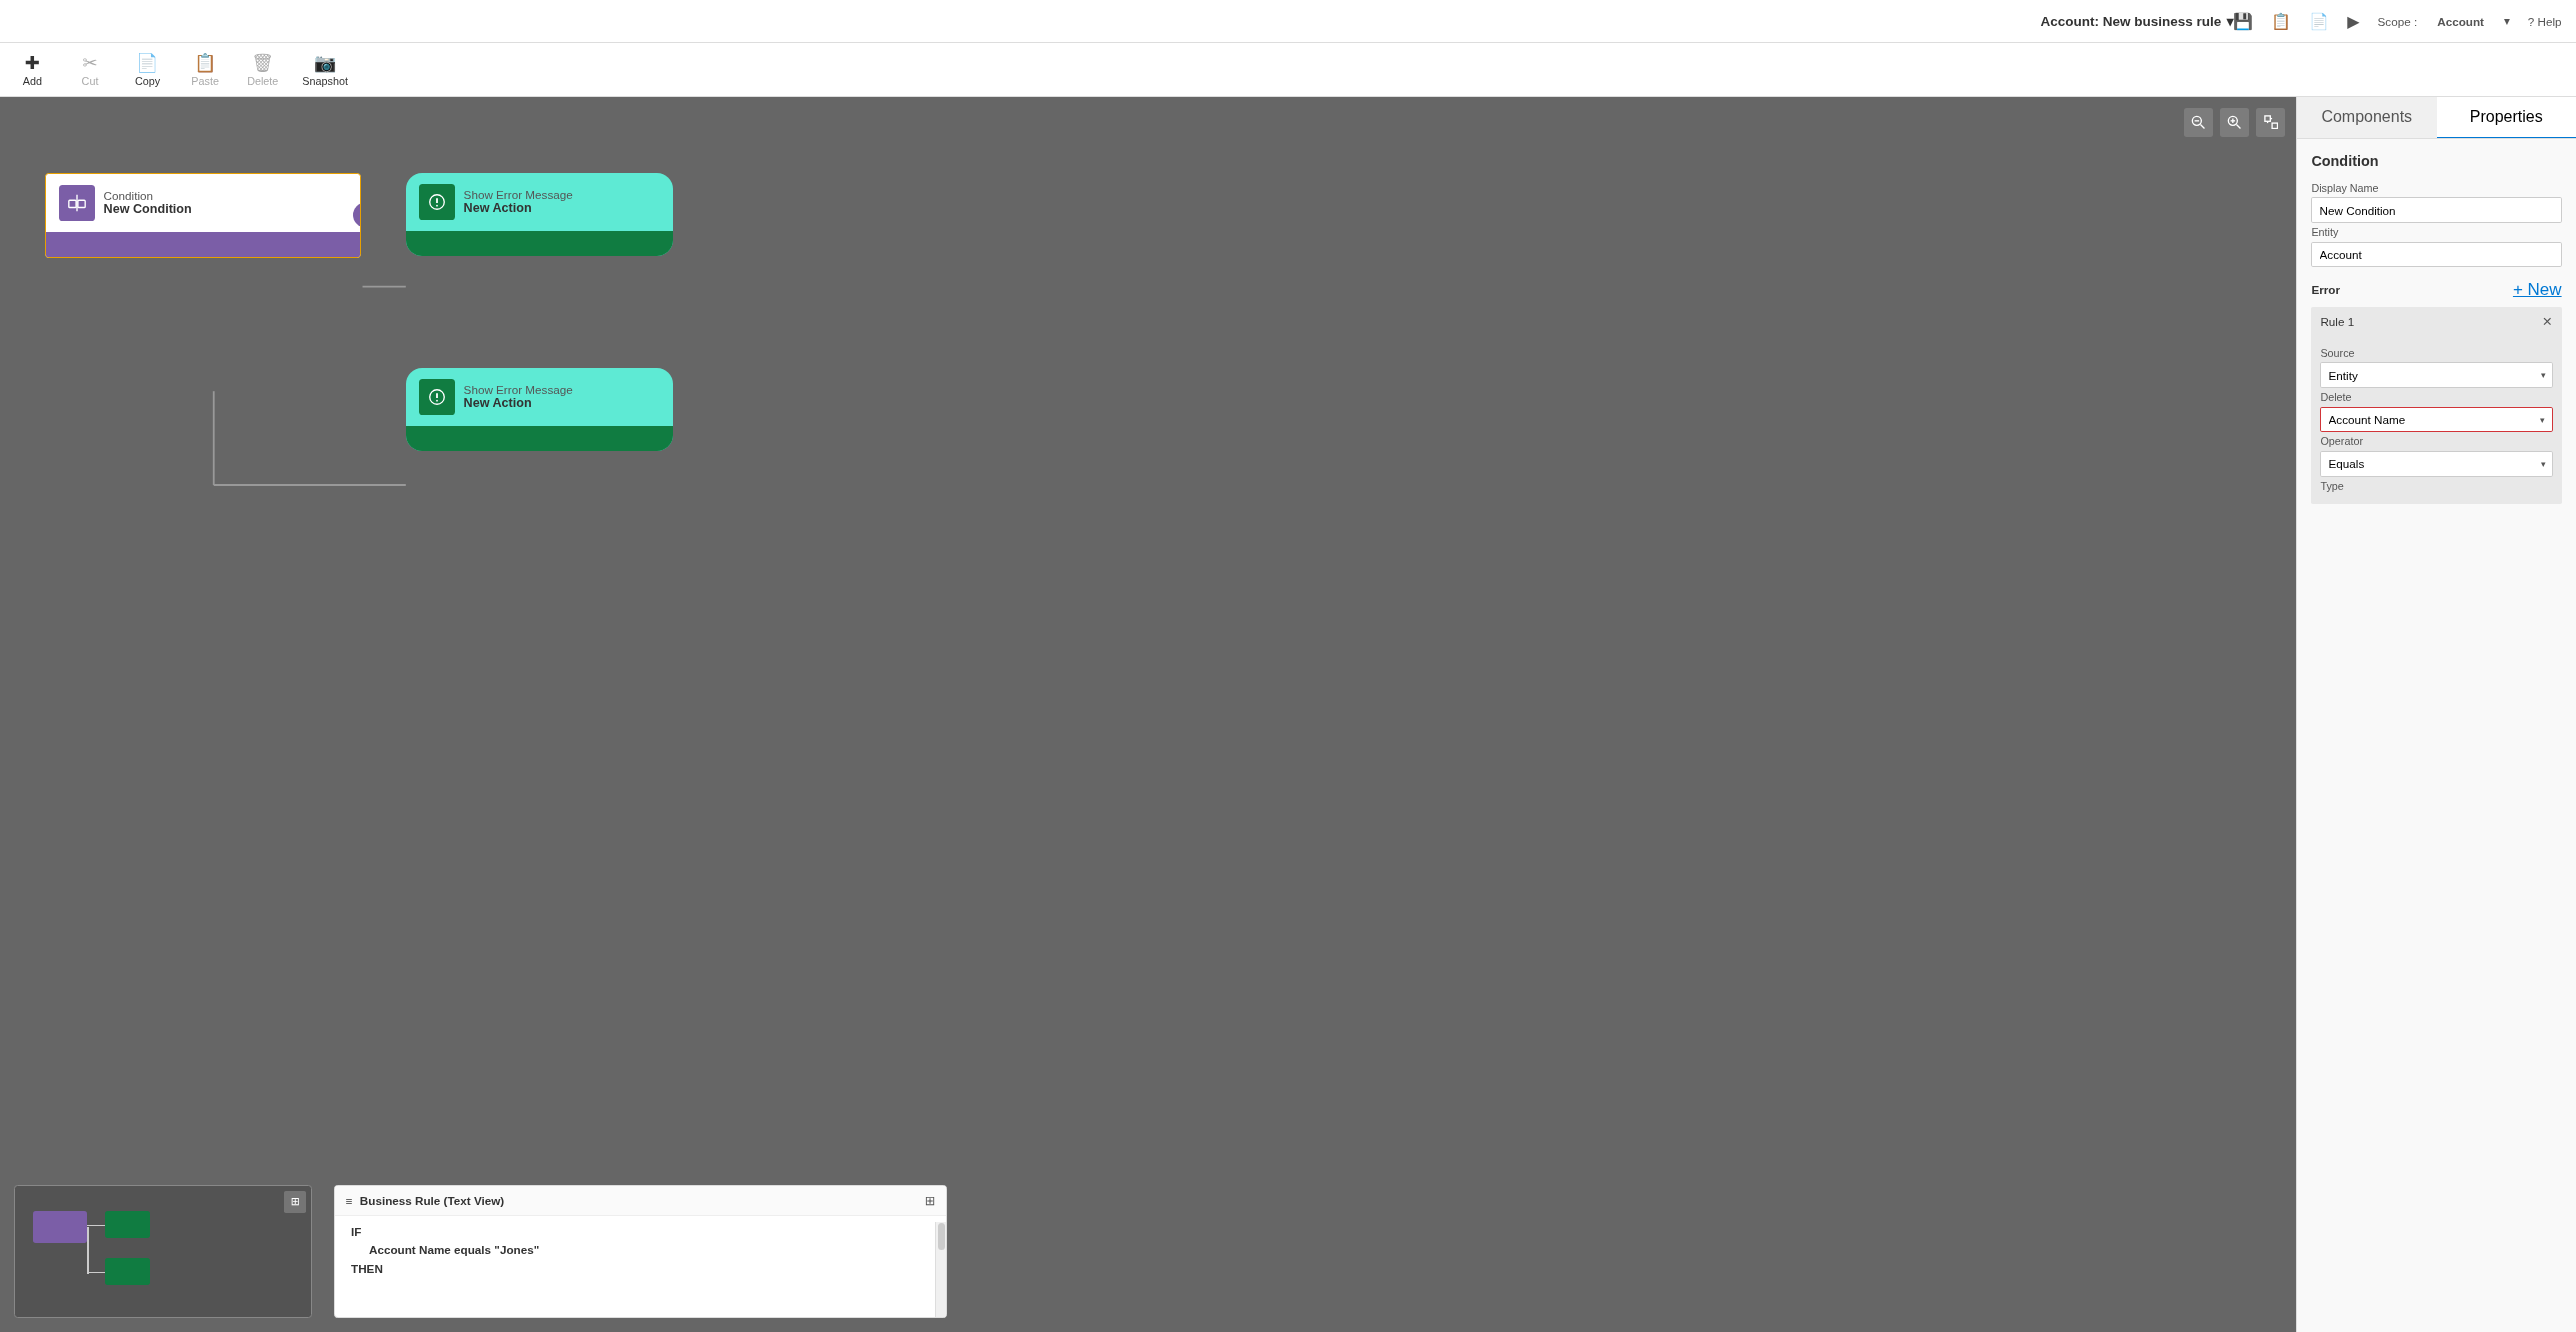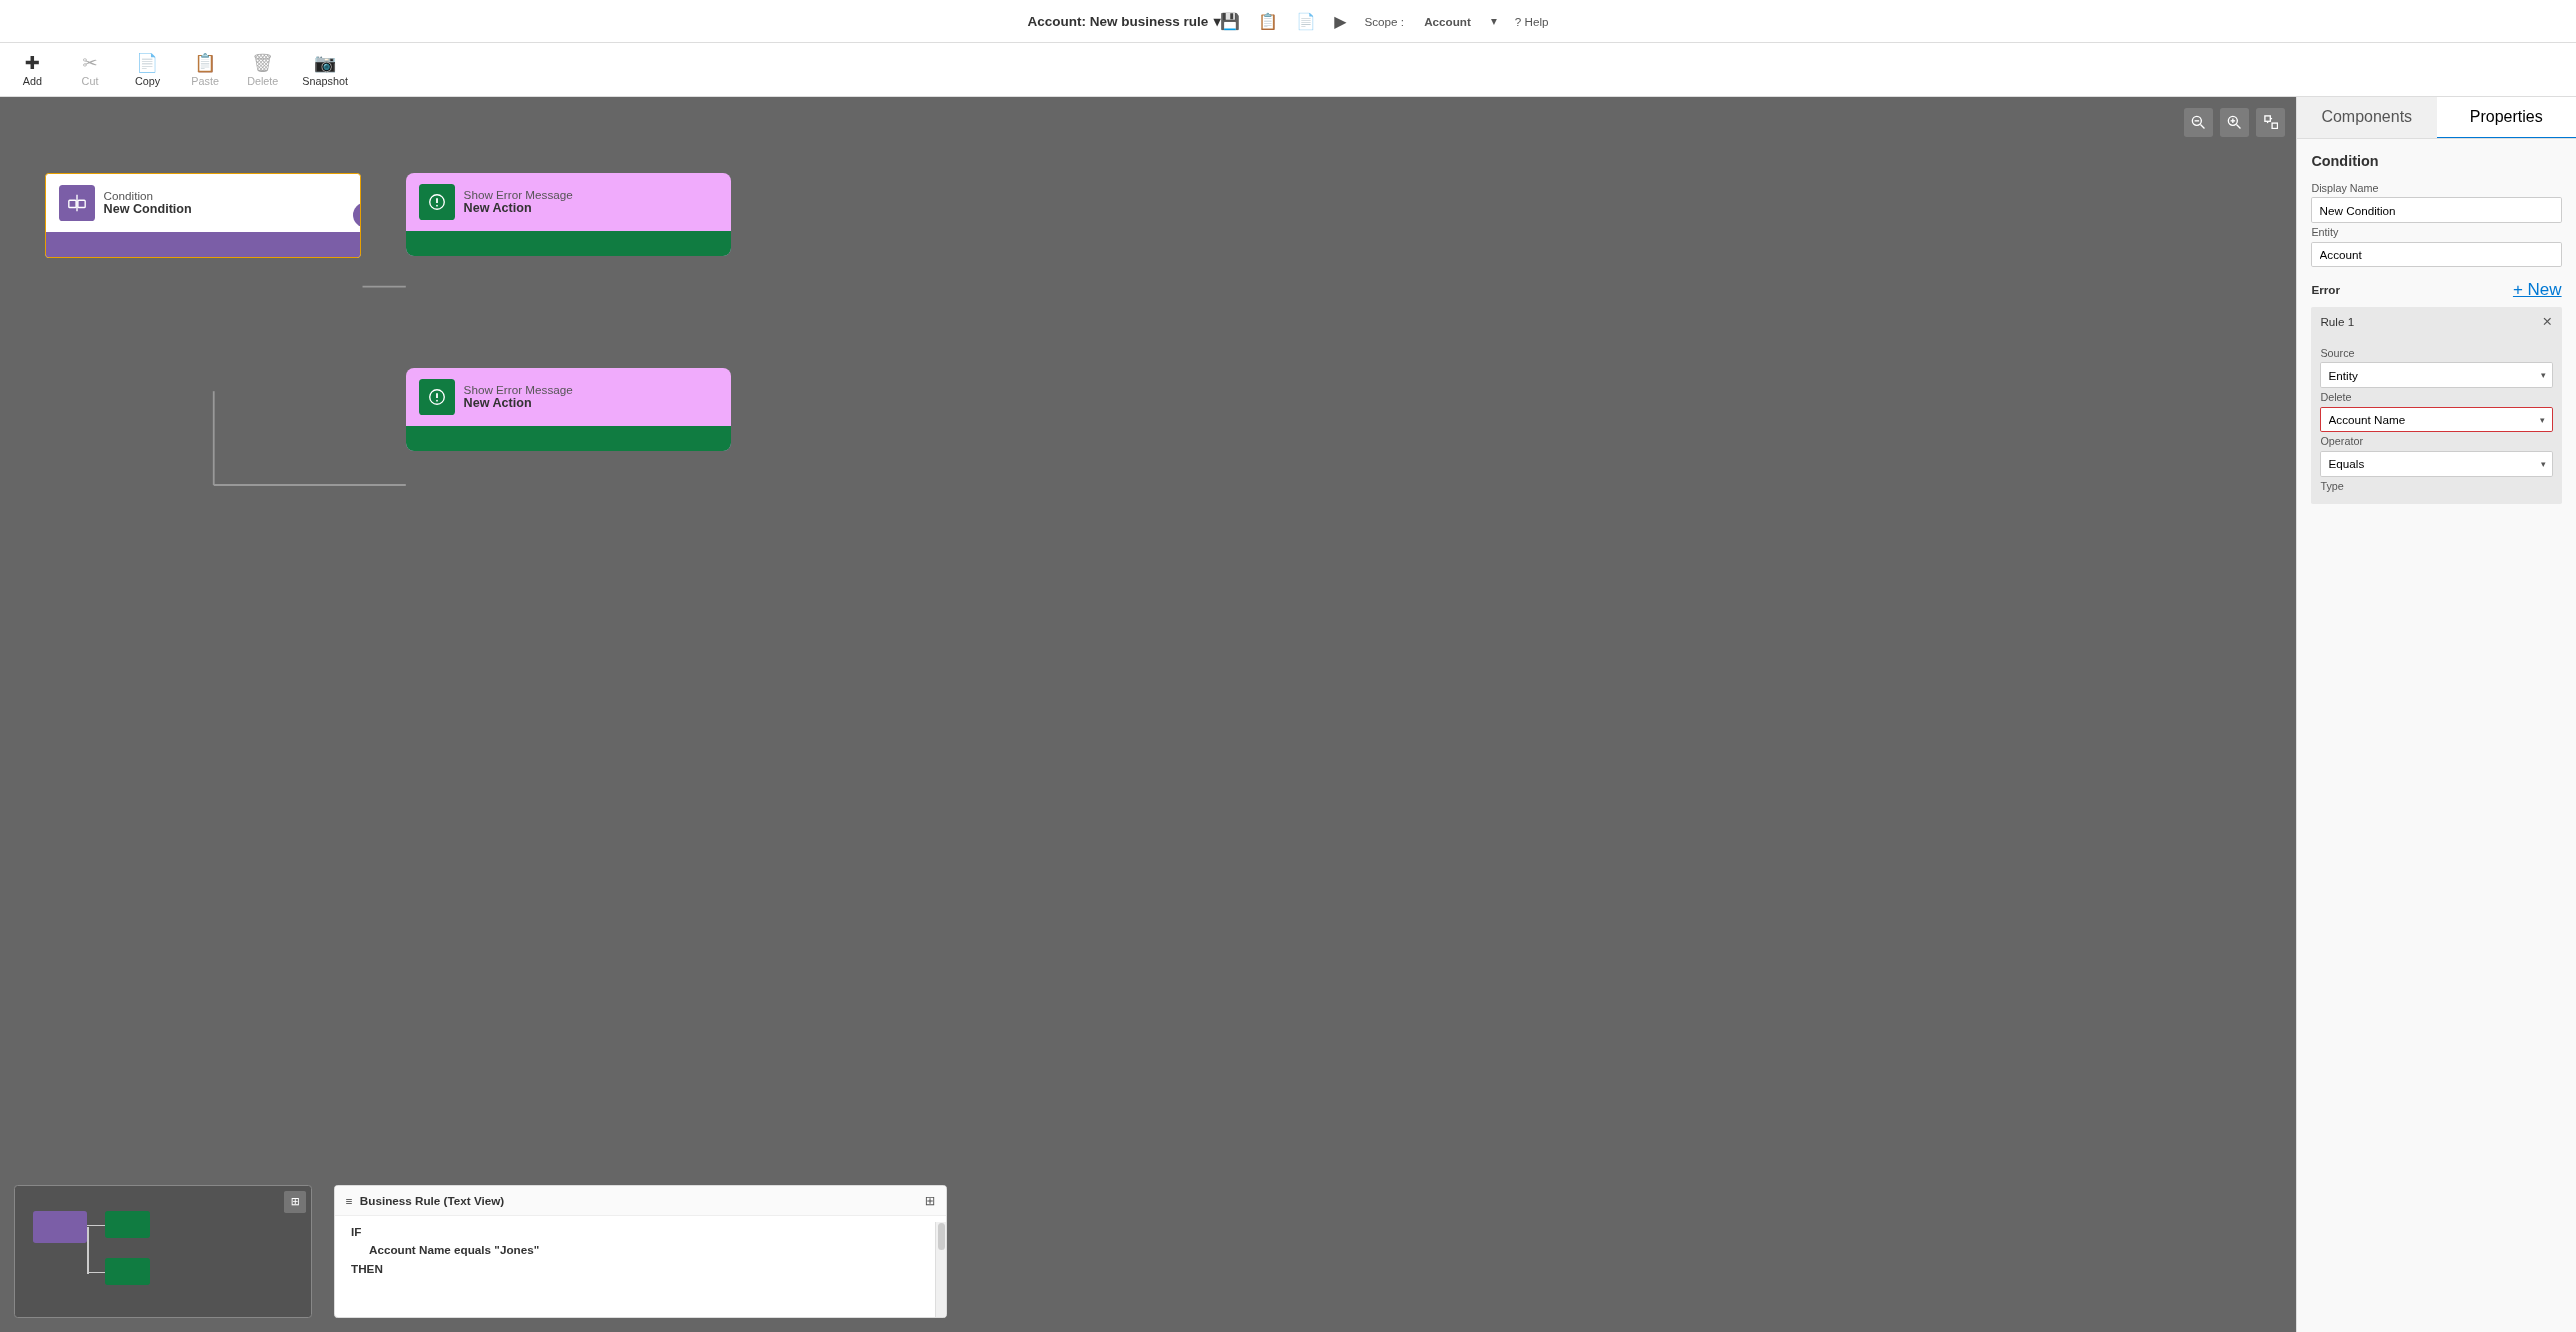--- a/index.html
+++ b/index.html
@@ -1,20 +1,20 @@
 <!DOCTYPE html>
 <html style="font-size:14.4px"><head>
   <meta charset="utf-8">
   <style>
     * { box-sizing: border-box; margin: 0; padding: 0; }
     body { font-family: 'Segoe UI', Arial, sans-serif; font-size: 12.6px; background: #f3f2f1; color: #333; height: 100vh; overflow: hidden; }
 
     
     .title-bar {
-      display: flex; align-items: center; justify-content: center;
+      display: flex; align-items: center; justify-content: flex-end;
       background: #fff; border-bottom: 0.9px solid #ddd;
       padding: 0 14.4px; height: 43px;
     }
     .title-bar-left { display: flex; align-items: center; gap: 5.4px; font-size: 13.5px; font-weight: 600; }
     .title-bar-right { display: flex; align-items: center; gap: 18px; font-size: 11.7px; color: #555; }
     .scope-label { display: flex; align-items: center; gap: 20px; }
 
     
     .toolbar {
       display: flex; align-items: center; gap: 21.6px;
@@ -63,22 +63,22 @@
     .condition-name { font-size: 12.6px; font-weight: 600; }
     .condition-node-footer { background: #7b5ea7; height: 25px; }
     .check-badge {
       position: absolute; right: -18px; top: 50%; transform: translateY(-50%);
       width: 25px; height: 25px; background: #7b5ea7; border-radius: 50%;
       display: flex; align-items: center; justify-content: center; color: #fff; font-size: 12.6px; z-index: 5;
     }
 
     
     .action-node {
-      position: absolute; width: 325px; border-radius: 8px;
-      background: #f0abfc; overflow: hidden;
+      position: absolute; width: 267px; border-radius: 16px;
+      background: #5eead4; overflow: hidden;
     }
     .action-node-header {
       display: flex; align-items: center; gap: 9px; padding: 10.8px 12.6px;
     }
     .action-icon {
       width: 36px; height: 36px; background: #107c41; border-radius: 3.6px;
       display: flex; align-items: center; justify-content: center; color: #fff; font-size: 16px;
     }
     .action-text { display: flex; flex-direction: column; }
     .action-label { font-size: 11.7px; color: #555; }

